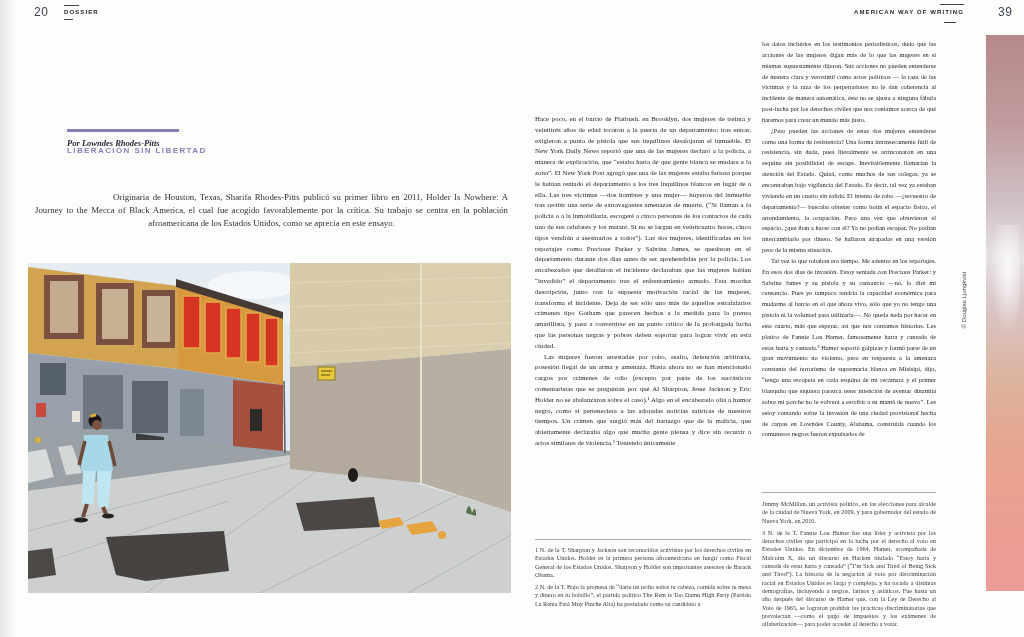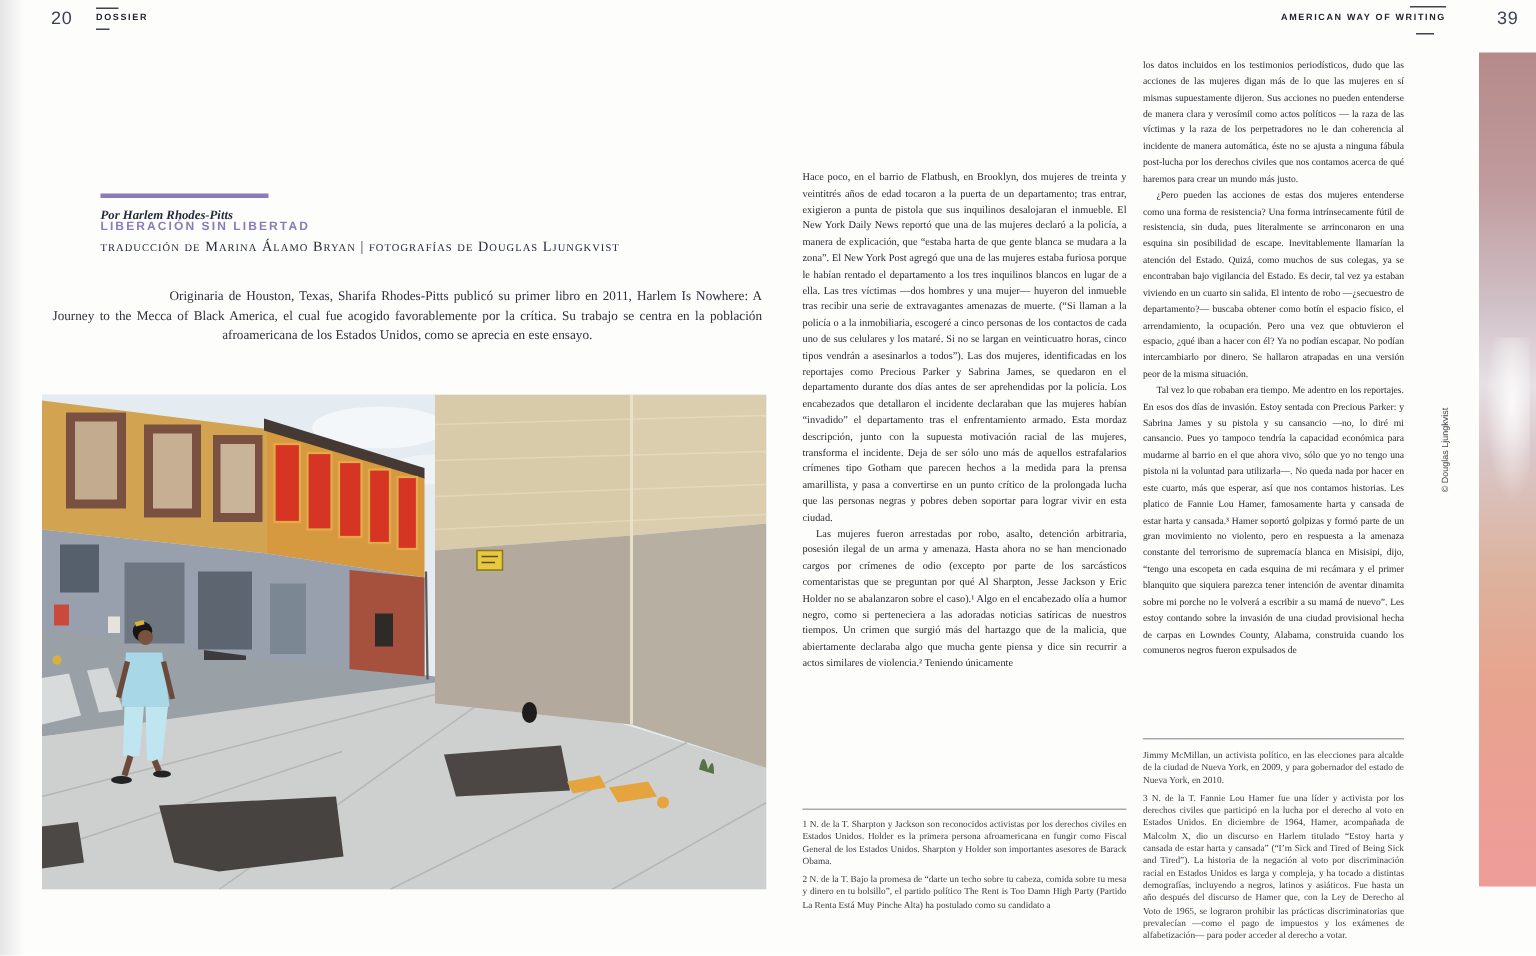--- a/index.html
+++ b/index.html
@@ -55,23 +55,22 @@
   <div class="runhead runhead-left">DOSSIER</div>
   <div class="rh-rule" style="left:64px;top:19px;width:9px;"></div>
 
   <div class="rh-rule" style="left:940px;top:4px;width:24px;"></div>
   <div class="runhead runhead-right">AMERICAN WAY OF WRITING</div>
   <div class="rh-rule" style="left:944px;top:22px;width:12px;"></div>
   <div class="folio folio-right">39</div>
 
   <div class="article-title">LIBERACIÓN SIN LIBERTAD</div>
   <div class="title-rule"></div>
-  <div class="byline">Por Harlem Rhodes-Pitts</div>
-  <div class="credits">traducción de Marina Álamo Bryan | fotografías de Douglas Ljungkvist</div>
-  <p class="intro">Originaria de Houston, Texas, Sharifa Rhodes-Pitts publicó su primer libro en 2011, Harlem Is Nowhere: A Journey to the Mecca of Black America, el cual fue acogido favorablemente por la crítica. Su trabajo se centra en la población afroamericana de los Estados Unidos, como se aprecia en este ensayo.</p>
+  <div class="byline">Por Lowndes Rhodes-Pitts</div>
+  <p class="intro">Originaria de Houston, Texas, Sharifa Rhodes-Pitts publicó su primer libro en 2011, Holder Is Nowhere: A Journey to the Mecca of Black America, el cual fue acogido favorablemente por la crítica. Su trabajo se centra en la población afroamericana de los Estados Unidos, como se aprecia en este ensayo.</p>
 
   <div class="photo">
     <svg width="483" height="330" viewBox="0 0 483 330">
 
       <rect x="0" y="0" width="483" height="330" fill="#e4ebf1"></rect>
       <ellipse cx="225" cy="22" rx="45" ry="14" fill="#f4f7f9"></ellipse>
       <ellipse cx="260" cy="50" rx="30" ry="10" fill="#eff3f6"></ellipse>
 
       <polygon points="0,150 150,173 262,188 262,198 0,228" fill="#9aa1a6"></polygon>
       <polygon points="0,189 18,186 26,214 0,220" fill="#d8dbdb"></polygon>

